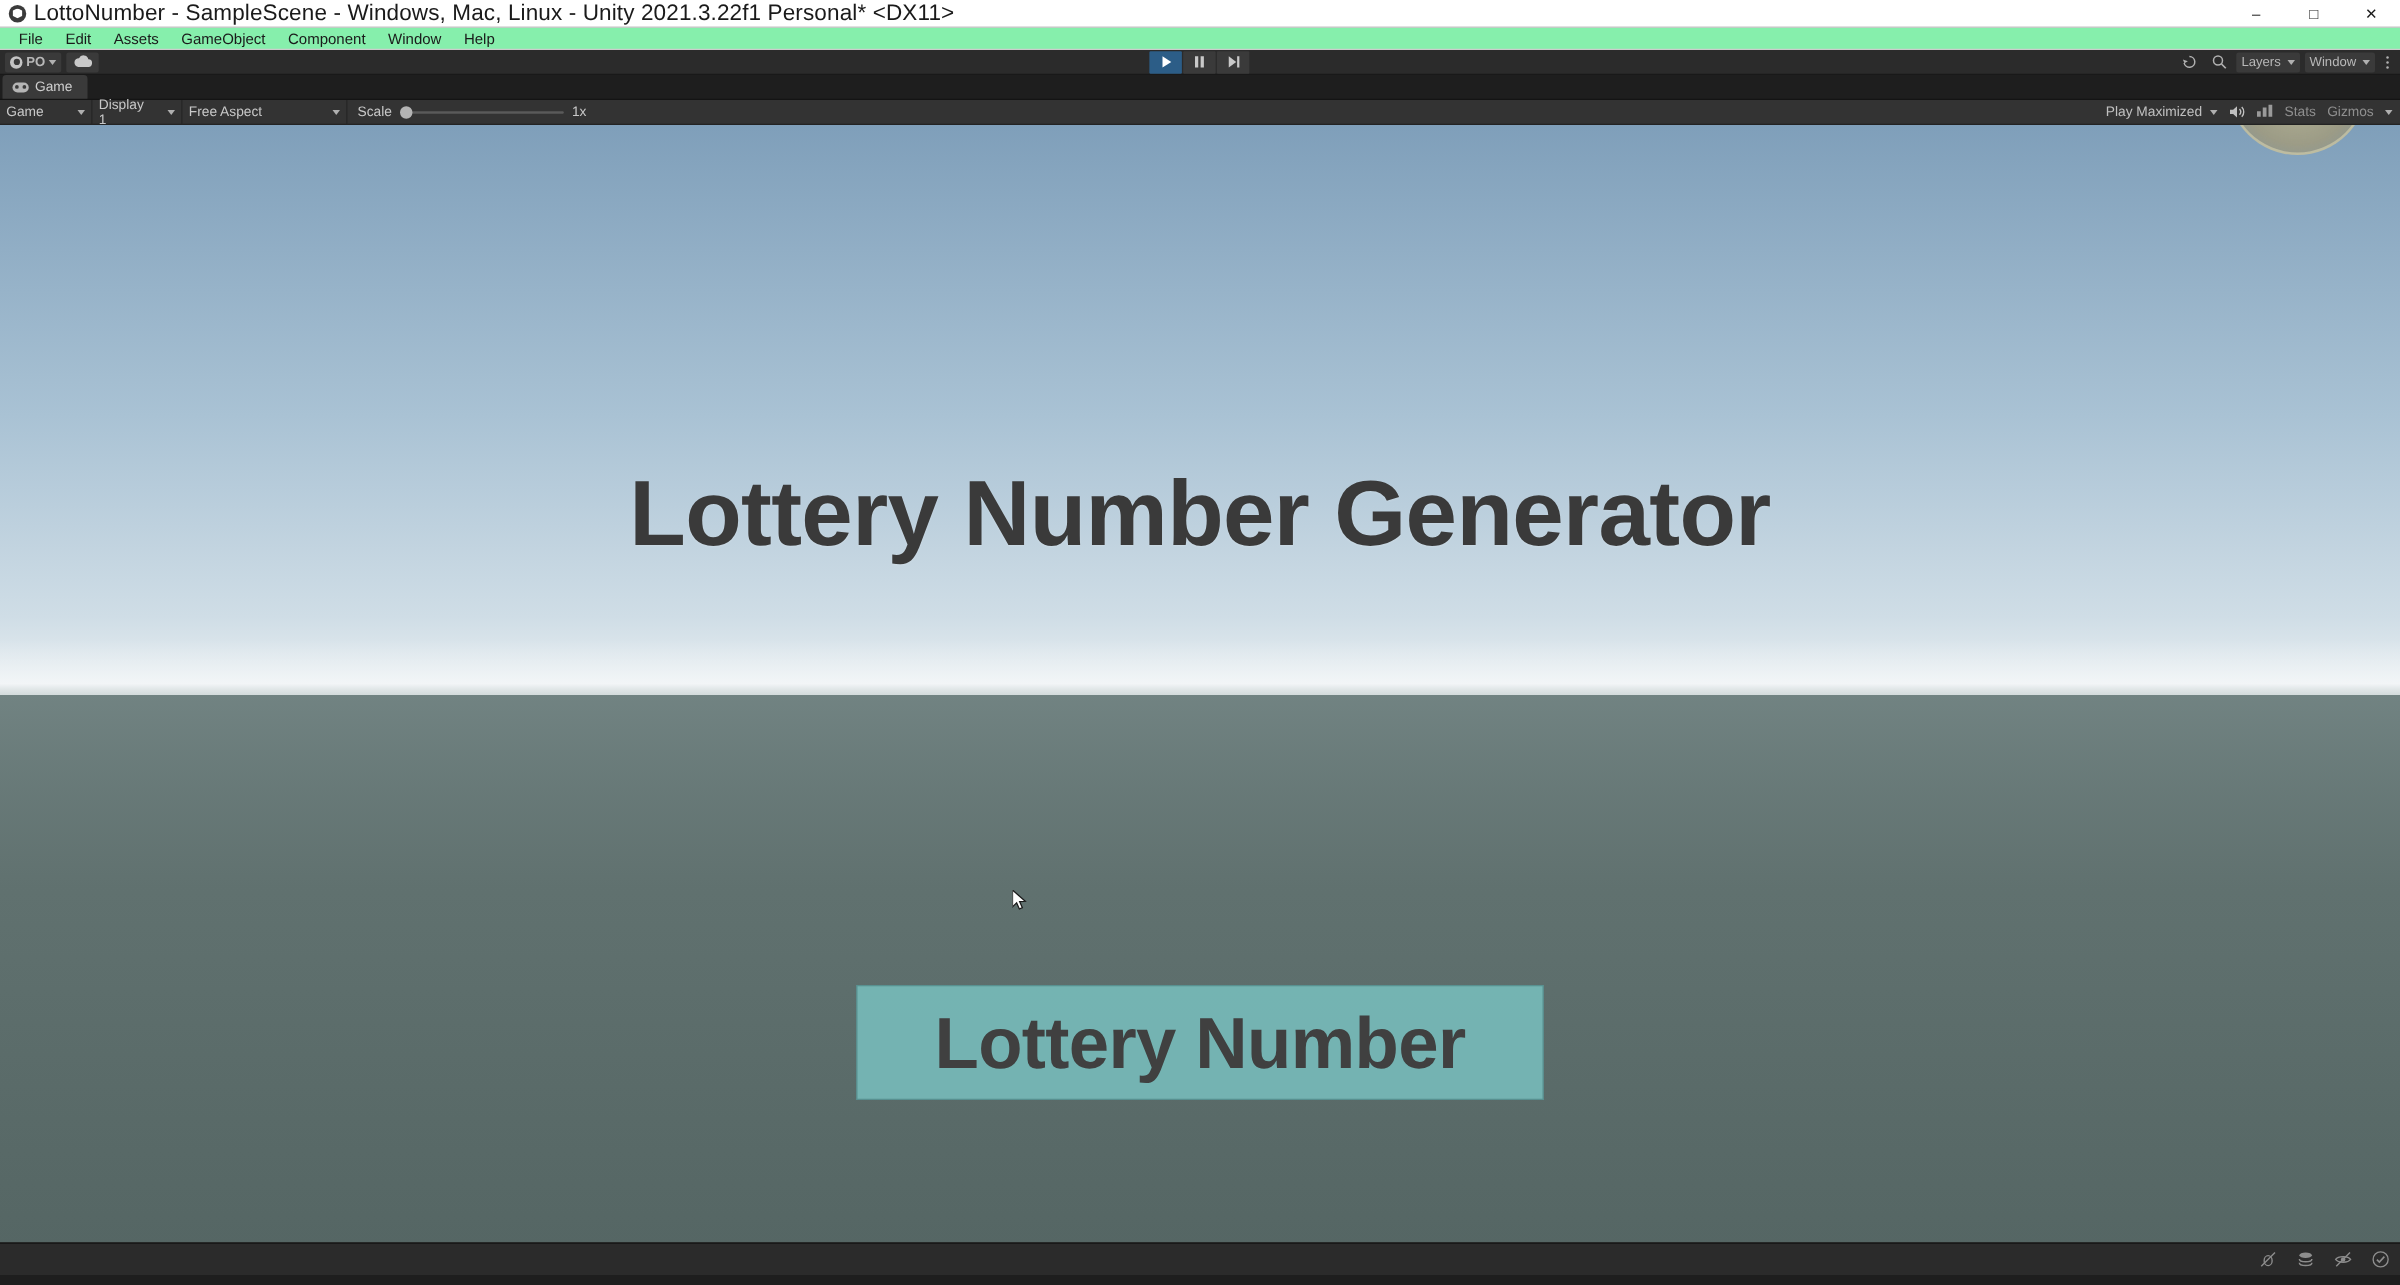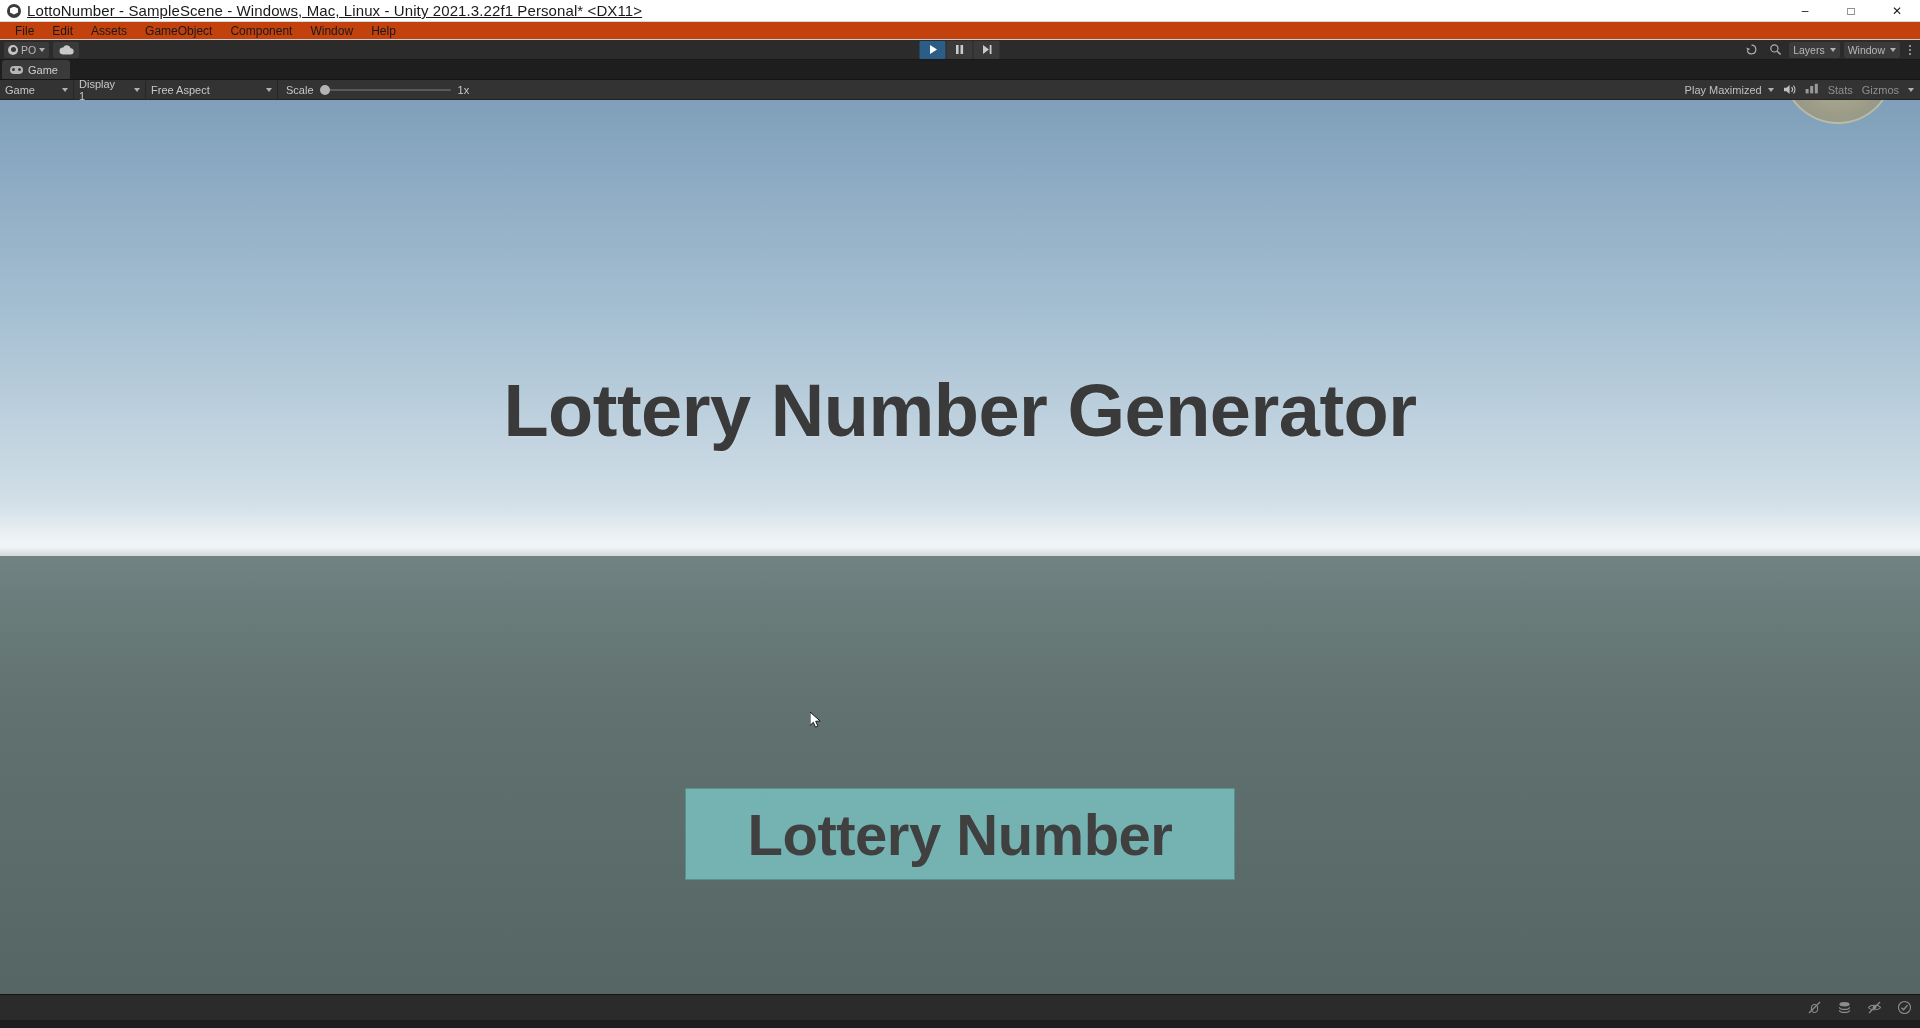--- a/index.html
+++ b/index.html
@@ -18,45 +18,45 @@
   }
   .titlebar .unity-logo {
     width:14px; height:14px; margin:0 6px 0 7px; flex:none;
     border-radius:50%; background:#3b3b3b; position:relative;
   }
   .titlebar .unity-logo::after{
     content:""; position:absolute; left:3px; top:3px;
     width:8px; height:8px; background:#ffffff;
     clip-path:polygon(50% 0%,100% 25%,100% 75%,50% 100%,0% 75%,0% 25%);
   }
-  .titlebar .title-text { font-size:15px; letter-spacing:.1px; white-space:nowrap;text-decoration:underline; }
+  .titlebar .title-text { font-size:18px; letter-spacing:.1px; white-space:nowrap; }
   .win-controls { position:absolute; right:0; top:0; height:22px; display:flex; }
   .win-btn {
     width:46px; height:22px; display:flex; align-items:center; justify-content:center;
     font-size:12px; color:#1a1a1a;
   }
 
   
   .menubar {
-    height:18px; background:#c2410c; color:#1a1a1a;
+    height:18px; background:#86efac; color:#1a1a1a;
     display:flex; align-items:flex-end; padding-left:6px; gap:0px;
     border-bottom:1px solid #cccccc;
   }
   .menu-item { font-size:12px; padding:1px 9px; white-space:nowrap; }
 
   
   .toolbar {
     height:20px; background:#2b2b2b; border-bottom:1px solid #191919;
     display:flex; align-items:center; position:relative; padding:0 4px;
   }
   .tb-left { display:flex; align-items:center; gap:4px; }
   .acct-btn {
     height:16px; background:#3a3a3a; border-radius:2px;
     display:flex; align-items:center; gap:3px; padding:0 4px;
-    font-size:10.5px; color:#b8b8b8;
+    font-size:10.5px; color:#b8b8b8;font-weight:bold;
   }
   .acct-avatar {
     width:10px; height:10px; border-radius:50%;
     background:#c4c4c4; position:relative; flex:none;
   }
   .acct-avatar::after{
     content:""; position:absolute; left:2.5px; top:2px;
     width:5px; height:5px; border-radius:50%; background:#3a3a3a;
   }
   .caret { width:0;height:0;border-left:3px solid transparent;border-right:3px solid transparent;border-top:4px solid #b0b0b0; }

